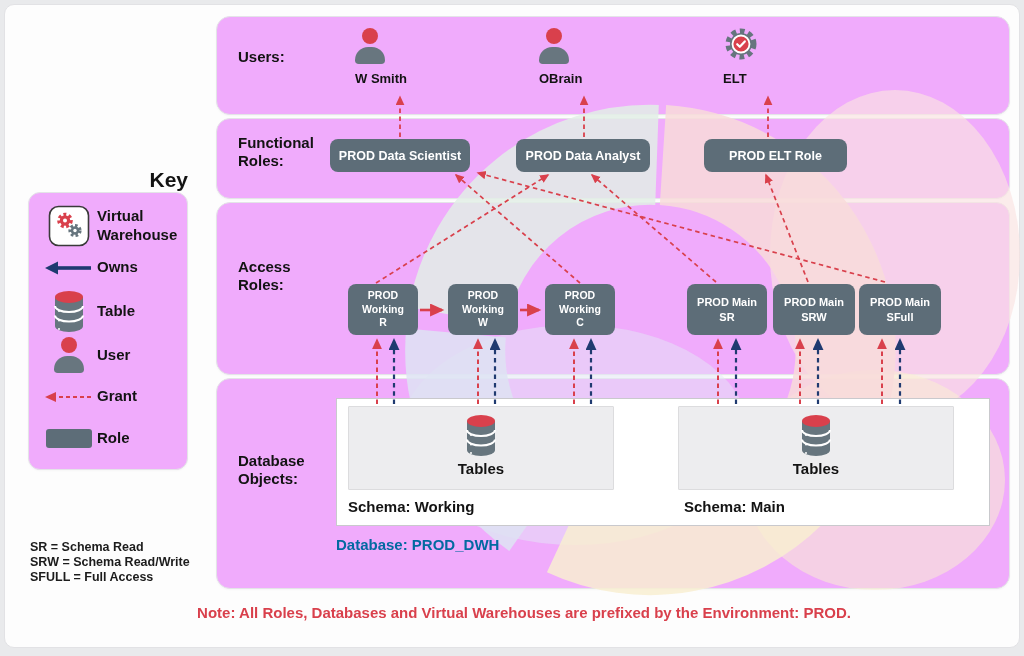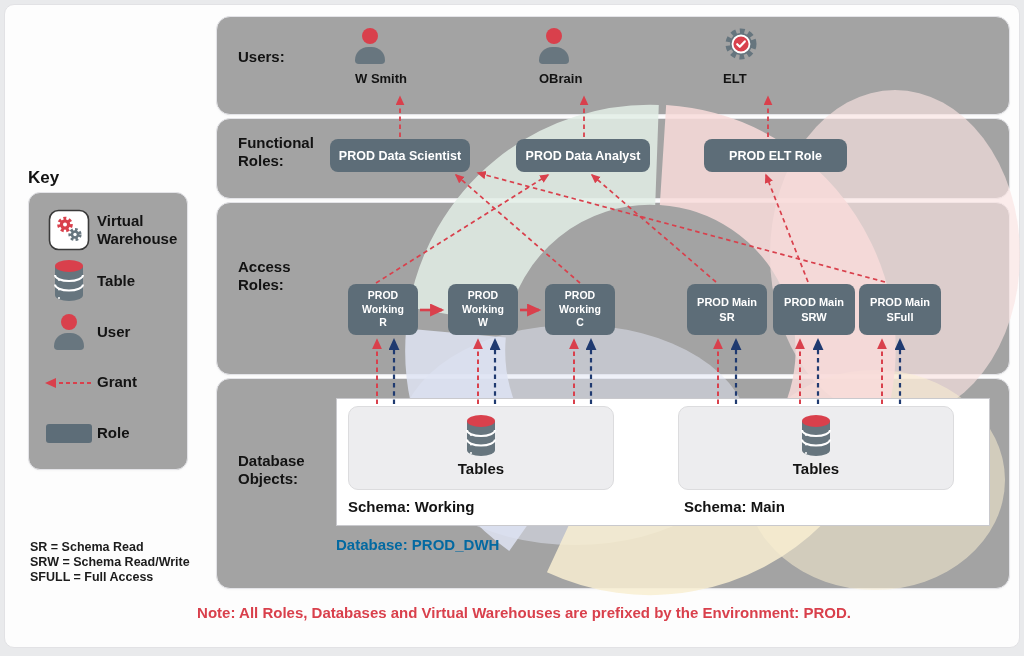--- a/index.html
+++ b/index.html
@@ -4,21 +4,21 @@
 <style>
   html,body{margin:0;padding:0;}
   body{
     width:1024px;height:656px;position:relative;overflow:hidden;
     background:#e9eaec;
     font-family:"Liberation Sans", sans-serif;
     color:#141414;
   }
   .frame{position:absolute;left:4px;top:4px;width:1014px;height:642px;
     background:#fdfdfd;border:1px solid #e2e2e5;border-radius:10px;}
-  .card{position:absolute;background:#a3a3a3;border:1px solid #e4e4e8;
+  .card{position:absolute;background:#f0abfc;border:1px solid #e4e4e8;
     border-radius:14px;box-shadow:0 1px 2px rgba(0,0,0,.03);}
   #users-card{left:216px;top:16px;width:792px;height:97px;}
   #functional-card{left:216px;top:118px;width:792px;height:79px;}
   #access-card{left:216px;top:202px;width:792px;height:171px;}
   #database-card{left:216px;top:378px;width:792px;height:209px;}
 
   .watermark{position:absolute;left:0;top:0;pointer-events:none;}
 
   .section-label{position:absolute;font-size:15px;font-weight:700;
     line-height:1.22;white-space:pre-line;color:#131313;}
@@ -38,35 +38,35 @@
     font-weight:700;white-space:pre-line;}
   .func{top:139px;height:33px;font-size:12.5px;}
   .acc{top:284px;height:51px;line-height:1.3;}
   .acc.working{font-size:10.5px;}
   .acc.main{font-size:11px;}
 
   
   .db-outer{position:absolute;left:336px;top:398px;width:652px;height:126px;
     border:1px solid #c9c9cd;background:#fff;}
   .schema-box{position:absolute;top:406px;height:82px;background:#ededef;
-    border:1px solid #dcdcde;border-radius:10px;}
+    border:1px solid #dcdcde;border-radius:1px;}
   #schema-working-box{left:348px;width:264px;}
   #schema-main-box{left:678px;width:274px;}
   .schema-inner{width:100%;height:100%;display:flex;flex-direction:column;
     align-items:center;justify-content:flex-start;padding-top:6px;box-sizing:border-box;}
   .tables-label{font-size:15px;font-weight:700;margin-top:1px;color:#131313;}
   .schema-label{position:absolute;top:498px;font-size:15px;font-weight:700;color:#131313;}
   #schema-working-label{left:348px;}
   #schema-main-label{left:684px;}
   .database-label{position:absolute;left:336px;top:536px;font-size:15px;
     font-weight:700;color:#0369a1;}
 
   
-  .key-title{position:absolute;left:28px;top:168px;width:160px;text-align:left;
-    font-size:17px;font-weight:700;color:#131313;}
+  .key-title{position:absolute;left:28px;top:168px;width:160px;text-align:right;
+    font-size:21px;font-weight:700;color:#131313;}
   #key-panel{left:28px;top:192px;width:160px;height:278px;border-radius:12px;
     display:flex;flex-direction:column;padding:12px 10px 10px 12px;box-sizing:border-box;}
   .key-row{display:flex;align-items:center;flex:1;}
   .key-icon-cell{width:56px;display:flex;justify-content:center;align-items:center;flex:none;}
   .key-label{font-size:15px;font-weight:700;line-height:1.25;white-space:pre-line;color:#131313;}
   .role-chip{display:inline-block;width:46px;height:19px;background:#5d6d78;border-radius:3px;}
 
   
   .abbr{position:absolute;left:30px;font-size:12.5px;font-weight:700;color:#1c1c1c;}
   #abbr-0{top:540px;} #abbr-1{top:555px;text-align:right;} #abbr-2{top:570px;}
@@ -188,20 +188,29 @@
         <circle cx="27" cy="25.5" r="5" fill="none" stroke="#66757e" stroke-width="3.2" stroke-dasharray="2.5,2.1"></circle>
         <circle cx="27" cy="25.5" r="4.3" fill="#66757e"></circle>
         <circle cx="27" cy="25.5" r="1.7" fill="#ffffff"></circle>
       </svg>
     </span>
     <span class="key-label">Virtual
 Warehouse</span>
   </div>
   <div class="key-row">
     <span class="key-icon-cell">
+      <svg width="48" height="16" viewBox="0 0 48 16">
+        <polygon points="0,8 13,1.5 13,14.5" fill="#1f3a70"></polygon>
+        <rect x="12" y="6.2" width="34" height="3.6" fill="#1f3a70"></rect>
+      </svg>
+    </span>
+    <span class="key-label">Owns</span>
+  </div>
+  <div class="key-row">
+    <span class="key-icon-cell">
       <svg width="36" height="46" viewBox="0 0 36 46">
         <path d="M4,8 v29 a14,6 0 0 0 28,0 v-29 z" fill="#66757e"></path>
         <path d="M4,17 a14,6 0 0 0 28,0" fill="none" stroke="#ffffff" stroke-width="2"></path>
         <path d="M4,26.5 a14,6 0 0 0 28,0" fill="none" stroke="#ffffff" stroke-width="2"></path>
         <circle cx="8" cy="22" r="1" fill="#ffffff"></circle>
           <circle cx="8" cy="31.5" r="1" fill="#ffffff"></circle>
           <circle cx="8" cy="40" r="1" fill="#ffffff"></circle>
         <ellipse cx="18" cy="8" rx="14" ry="6" fill="#d9404c"></ellipse>
       </svg>
     </span>

